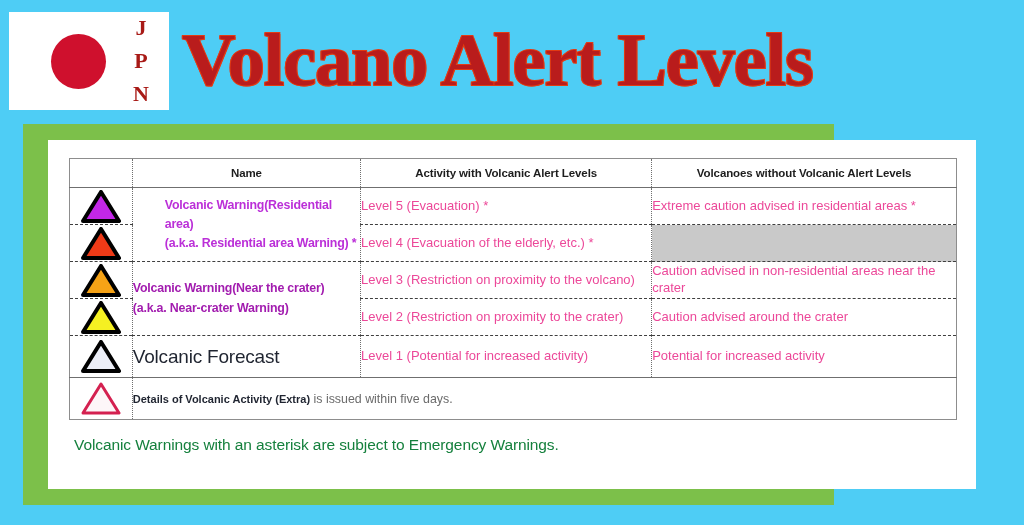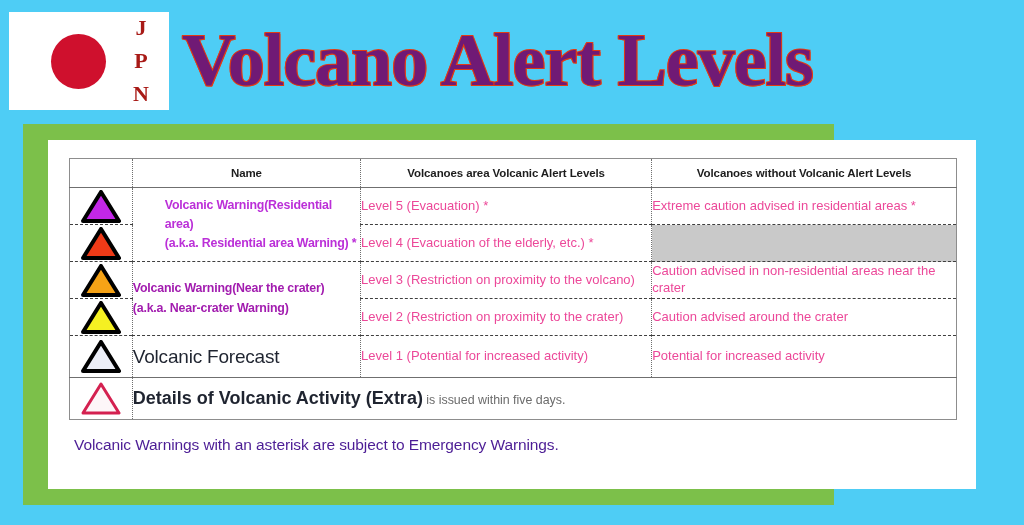--- a/index.html
+++ b/index.html
@@ -26,21 +26,21 @@
     font-family:"Liberation Serif", serif;
     font-weight:bold;font-size:22px;color:#a81a16;line-height:1;
   }
   .title{
     position:absolute;left:182px;top:14px;
     font-family:"Liberation Serif", serif;
     font-weight:bold;
     font-size:74px;
     line-height:92px;
     letter-spacing:-1px;
-    color:#701a75;
+    color:#b91c1c;
     white-space:nowrap;
     -webkit-text-stroke:2px #e23b13;
     paint-order:stroke fill;
     text-shadow:1px 1px 0 #e23b13, -1px 0 0 #e23b13;
   }
 
   
   .green-frame{
     position:absolute;left:23px;top:124px;width:811px;height:381px;
     background:#7cc04a;
@@ -85,37 +85,37 @@
 
   .celltxt{
     font-size:13px;color:#ec4899;
     padding:0 10px;line-height:1.3;
   }
   .name-cell{padding:0 0 0 14px;}
   .name-purple{color:#bb2fd8;font-weight:bold;font-size:12.4px;line-height:1.55;letter-spacing:-0.2px;margin-left:32px;}
   .name-orange{color:#a21caf;font-weight:bold;font-size:12.4px;line-height:1.55;letter-spacing:-0.2px;}
   .name-dark{color:#1f2430;font-weight:normal;font-size:19px;letter-spacing:-0.2px;}
   .extra-cell{padding:0 0 0 14px;font-size:12.4px;color:#6b6b6b;}
-  .extra-strong{color:#1f2430;font-weight:bold;font-size:18px;}
+  .extra-strong{color:#1f2430;font-weight:bold;font-size:11px;}
   .shaded{background:#c9c9c9 !important;}
   .row-h{height:37px;}
   .row-h2{height:42px;}
 
   
   .tri{
     position:relative;width:40px;height:33px;margin:0 auto;
   }
   .tri svg{display:block;}
 
   
   .notes{
     position:absolute;left:26px;top:292px;width:880px;
   }
   .note{
-    font-size:15.5px;color:#4c1d95;line-height:1.62;
+    font-size:15.5px;color:#15803d;line-height:1.62;
     letter-spacing:-0.1px;
   }
   .u{text-decoration:underline;}
 </style>
 </head>
 <body>
 
 <div class="page">
 
   <div class="header">
@@ -131,21 +131,21 @@
   </div>
 
   <div class="green-frame">
     <div class="white-card">
 
       <table class="tbl">
         <tbody>
             <tr class="hdr">
           <th class="c-icon"></th>
           <th class="c-name">Name</th>
-          <th class="c-with">Volcanoes area Volcanic Alert Levels</th>
+          <th class="c-with">Activity with Volcanic Alert Levels</th>
           <th class="c-without">Volcanoes without Volcanic Alert Levels</th>
         </tr>
 
         <tr class="row-h">
           <td class="c-icon">
             <div class="tri">
               <svg width="40" height="33" viewBox="0 0 40 33">
                     <polygon points="20,2 38,31 2,31" fill="#c327e8" stroke="#000000" stroke-width="4" stroke-linejoin="round"></polygon>
                   </svg>
             </div>

